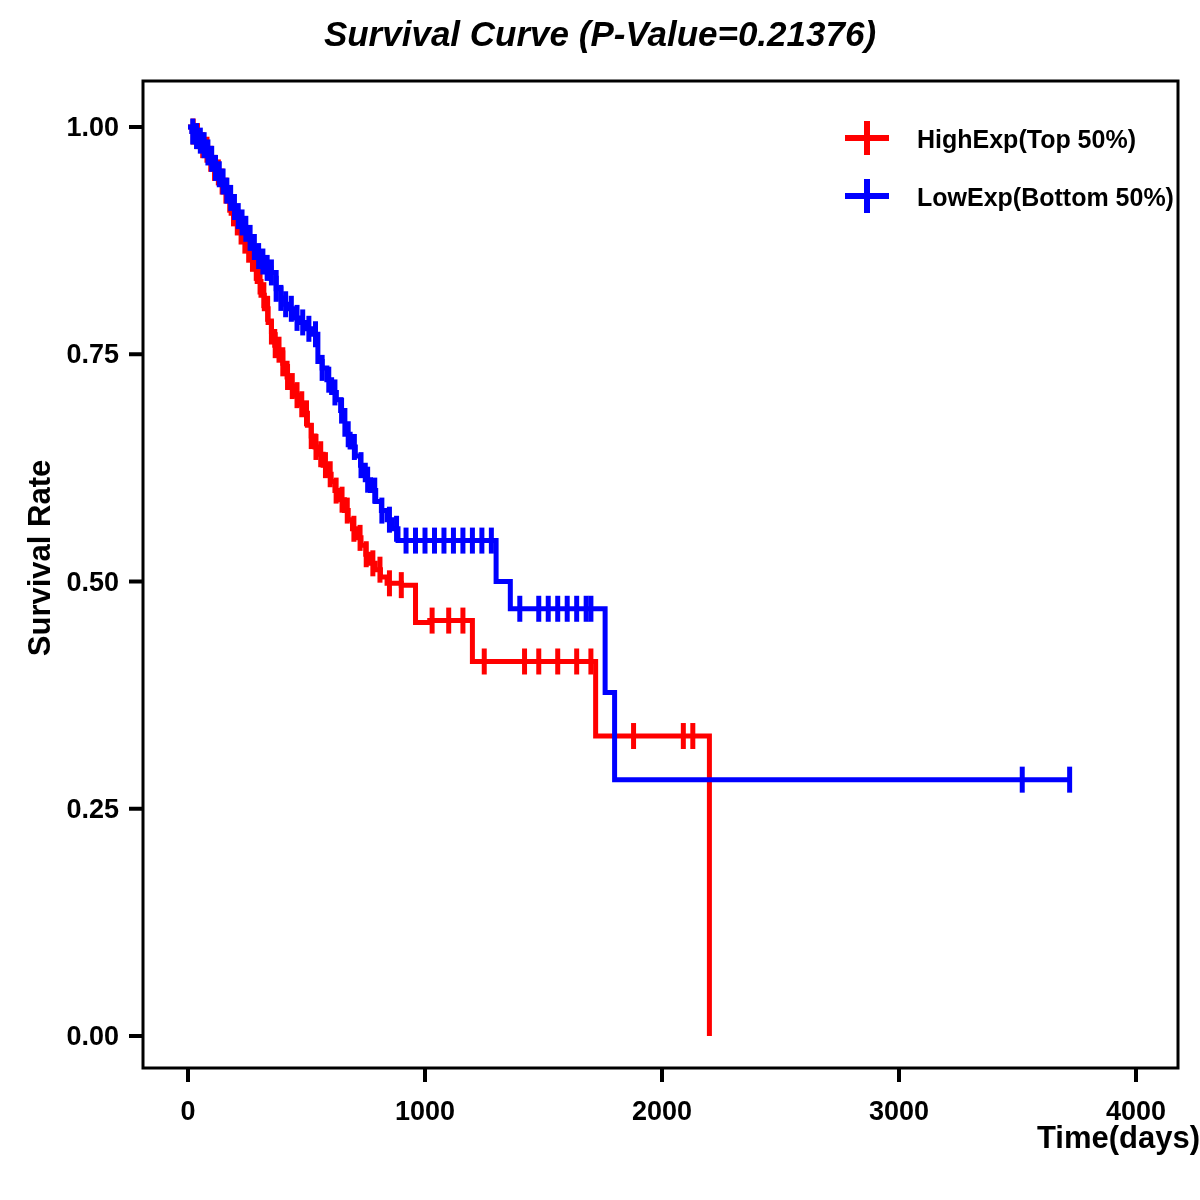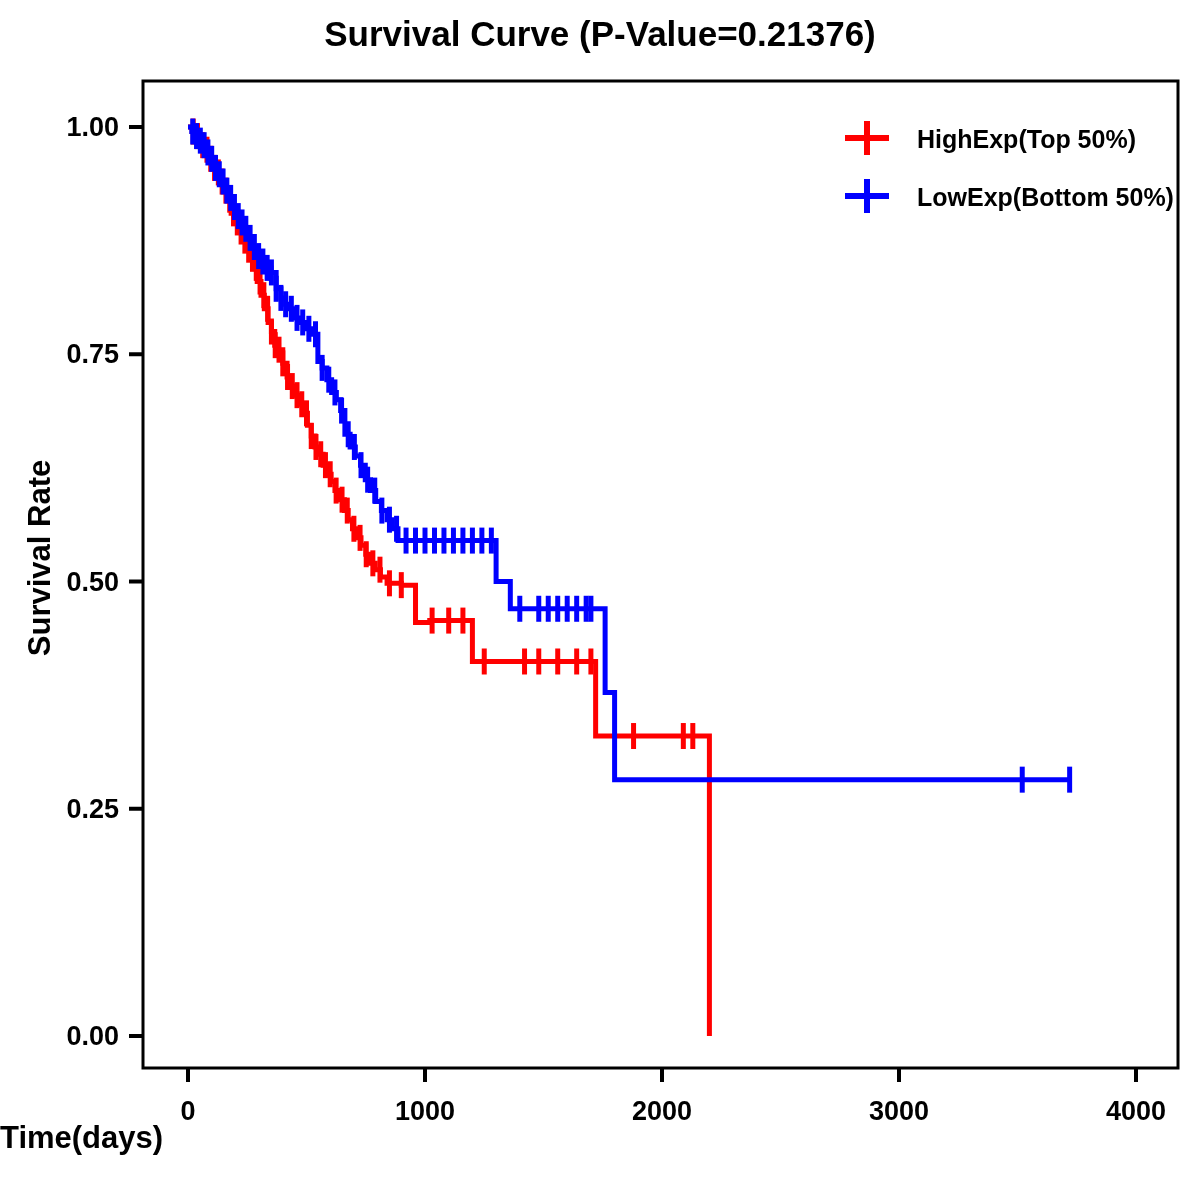--- a/index.html
+++ b/index.html
@@ -1,24 +1,24 @@
 <!DOCTYPE html>
 <html><head>
 <meta charset="utf-8">
 <style>
   html,body{margin:0;padding:0;background:#ffffff;}
   body{width:1200px;height:1200px;font-family:"Liberation Sans",sans-serif;
        -webkit-font-smoothing:antialiased;}
   #root{position:relative;width:1200px;height:1200px;overflow:hidden;background:#fff;}
   #chart-title{position:absolute;left:0;top:14px;width:1200px;text-align:center;
-       font-size:35px;font-weight:bold;color:#000;letter-spacing:0px;}
+       font-size:35px;font-weight:bold;color:#000;letter-spacing:0px;font-style:italic;}
   #y-axis-title{position:absolute;left:-140px;top:540px;width:360px;text-align:center;
        font-size:31px;font-weight:bold;color:#000;
        transform:rotate(-90deg);transform-origin:center center;}
-  #x-axis-title{position:absolute;left:0;top:1120px;width:1200px;text-align:left;
+  #x-axis-title{position:absolute;left:0;top:1120px;width:1200px;text-align:right;
        font-size:31px;font-weight:bold;color:#000;}
   svg{position:absolute;left:0;top:0;}
   .tick-label{font-family:"Liberation Sans",sans-serif;font-size:27px;font-weight:bold;fill:#000;}
   .legend-label{font-family:"Liberation Sans",sans-serif;font-size:25px;font-weight:bold;fill:#000;}
 </style>
 </head>
 <body>
 
 <div id="root">
 

